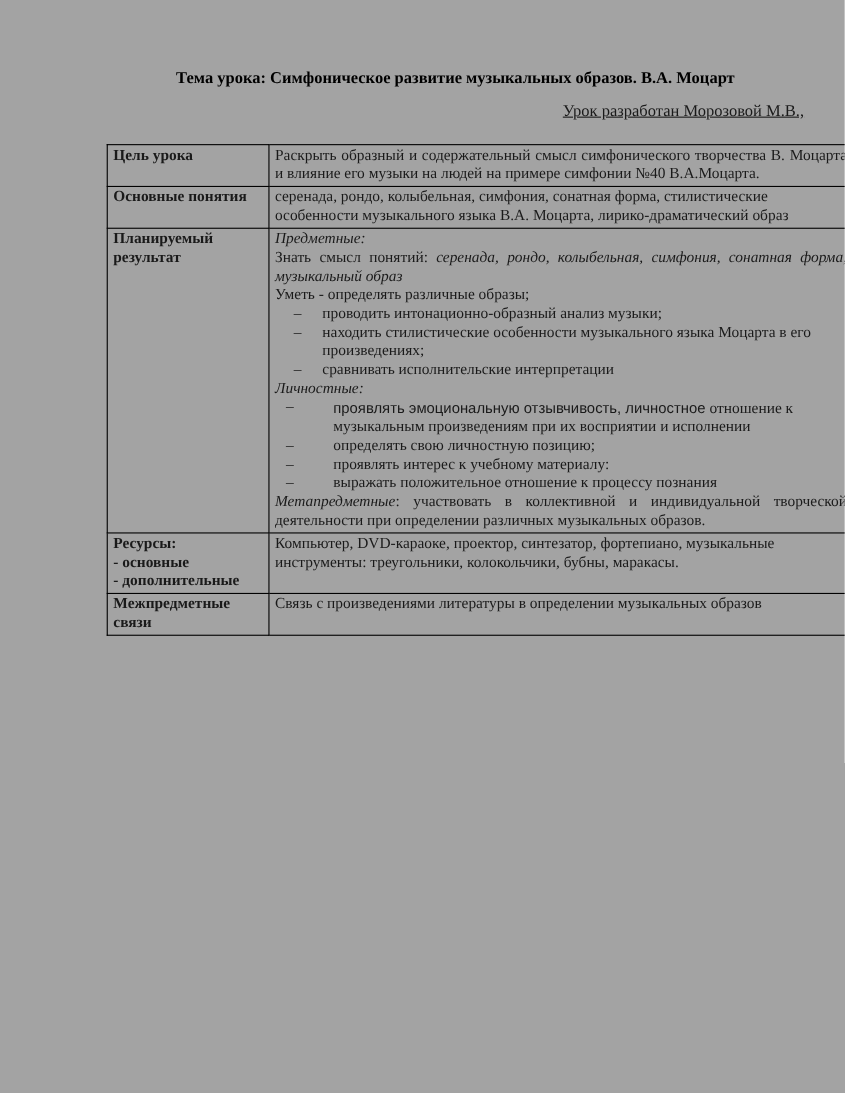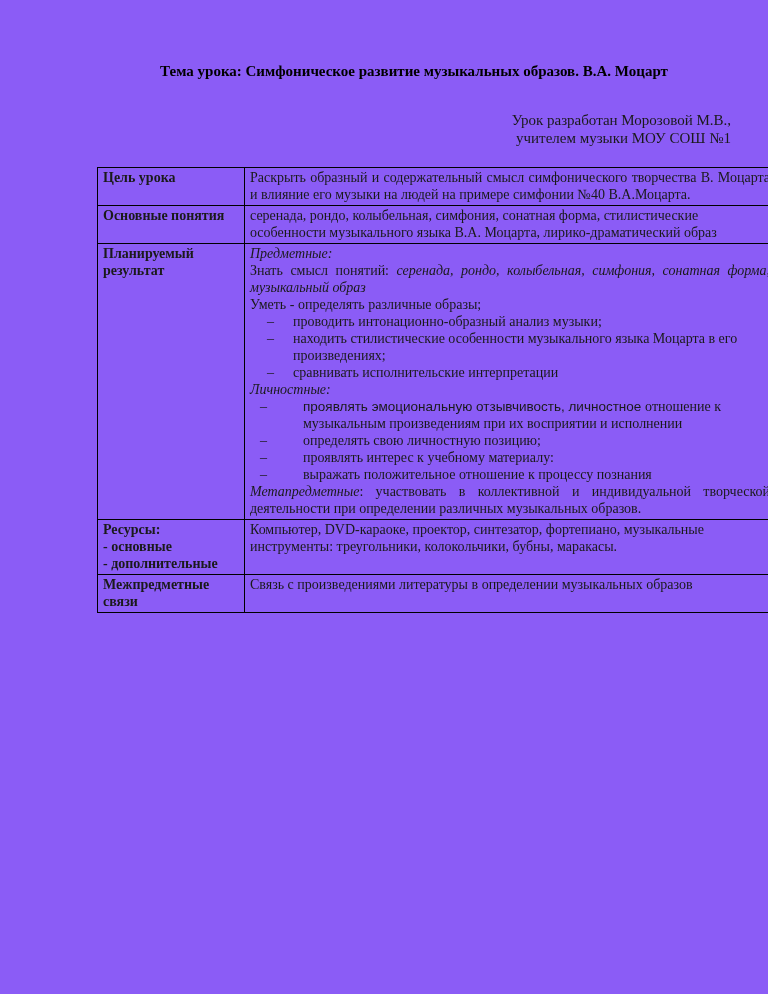--- a/index.html
+++ b/index.html
@@ -4,43 +4,44 @@
 <style>
   html, body {
     margin: 0;
     padding: 0;
     background: #ffffff;
   }
   .page {
     position: relative;
     width: 768px;
     height: 994px;
-    background: #8b5cf6;
+    background: #a3a3a3;
     color: #1a1a1a;
     font-family: "Liberation Serif", "DejaVu Serif", serif;
     font-size: 14px;
     box-sizing: border-box;
     padding: 62px 37px 0 97px;
     overflow: hidden;
   }
   .content {
     width: 634px;
   }
   .title-block {
     text-align: center;
     font-weight: bold;
     font-size: 15px;
     line-height: 19px;
     color: #000;
   }
   .byline-block {
-    margin-top: 31px;
+    margin-top: 12px;
     text-align: right;
     font-size: 15px;
     line-height: 17.5px;
+    text-decoration: underline;
   }
   table.plan {
     margin-top: 20px;
     width: 680px;
     border-collapse: collapse;
     table-layout: fixed;
   }
   table.plan td {
     border: 1px solid #000;
     vertical-align: top;
@@ -65,21 +66,20 @@
 
 <div class="page">
   <div class="content">
 
     <div class="title-block">
       <div>Тема урока: Симфоническое развитие музыкальных образов. В.А. Моцарт</div>
     </div>
 
     <div class="byline-block">
       <div>Урок разработан Морозовой М.В.,</div>
-      <div>учителем музыки МОУ СОШ №1</div>
     </div>
 
     <table class="plan">
       <colgroup>
         <col style="width:147px">
         <col>
       </colgroup>
 
       <tbody>
           <tr>

